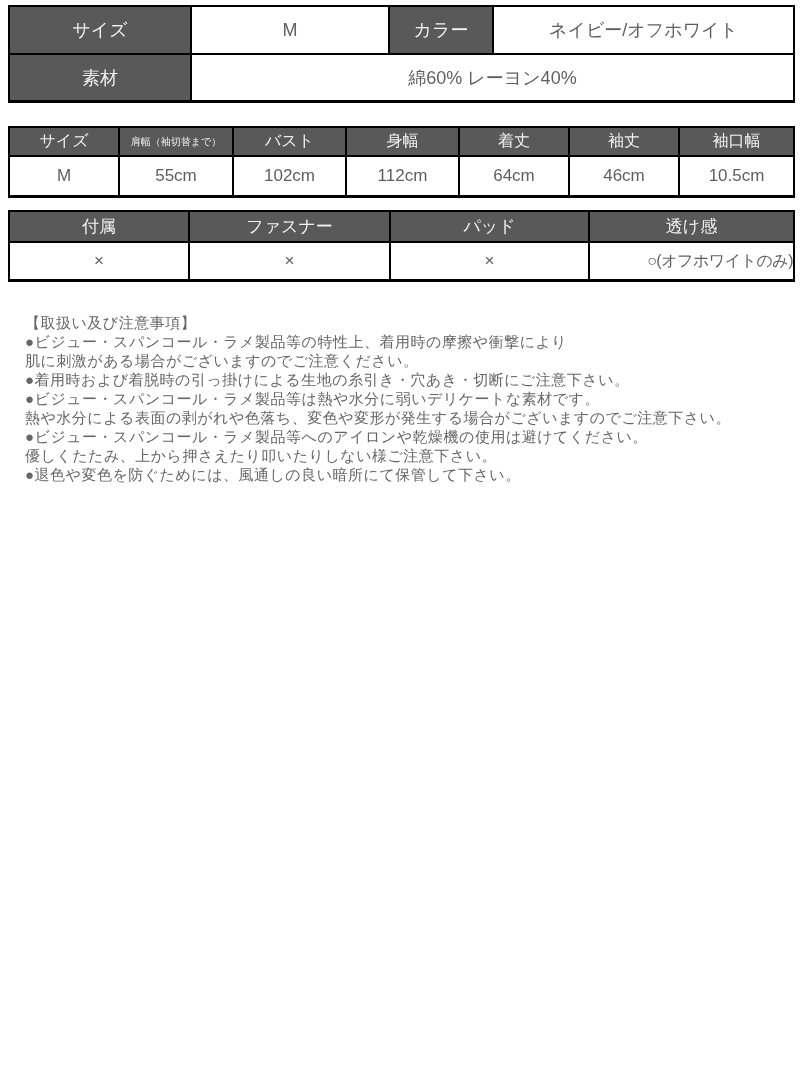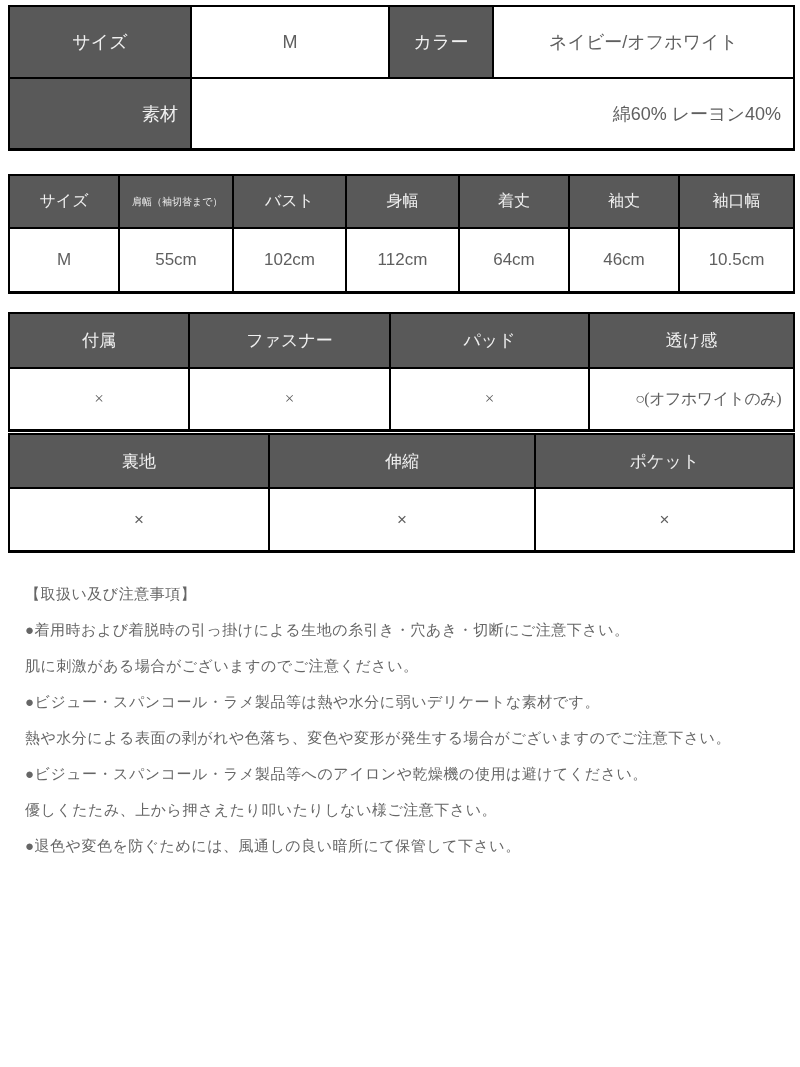--- a/index.html
+++ b/index.html
@@ -24,66 +24,66 @@
     table-layout: fixed;
     margin-left: 8px;
     width: 785px;
     border: 2px solid #000;
     border-bottom: 3px solid #000;
   }
   table.spec th, table.spec td {
     border: 2px solid #000;
     text-align: center;
     vertical-align: middle;
-    padding: 12px;
+    padding: 0;
     overflow: hidden;
     white-space: nowrap;
   }
   table.spec th {
     background: #595959;
     color: #f0f0f0;
     font-weight: normal;
   }
   table.spec td {
     background: #ffffff;
     color: #5f5f5f;
   }
 
   
   .t1 { margin-top: 5px; }
   .t1 th, .t1 td { font-size: 18px; }
   .t1 tr.r1 th, .t1 tr.r1 td { height: 46px; }
-  .t1 tr.r2 th, .t1 tr.r2 td { height: 45px; text-align: right; }
+  .t1 tr.r2 th, .t1 tr.r2 td { height: 45px; }
 
   
   .t2 { margin-top: 23px; }
   .t2 th { height: 27px; font-size: 16px; }
   .t2 th.small { font-size: 10px; }
   .t2 td { height: 38px; font-size: 17px; }
 
   
-  .t3 { margin-top: 18px; font-family: Liberation Serif, serif; }
+  .t3 { margin-top: 12px; }
   .t3 th { height: 29px; font-size: 17px; }
   .t3 td { height: 36px; font-size: 17px; }
   .t3 td.sheer { font-size: 16px; letter-spacing: -0.5px; text-align: right; }
 
   
   .t4 { margin-top: 1px; }
   .t4 th { height: 28px; font-size: 17px; }
   .t4 td { height: 37px; font-size: 17px; }
 
   
   .notes {
     margin: 31px 20px 0 25px;
     color: #666666;
     font-size: 15px;
     line-height: 19px;
     letter-spacing: 0.5px;
   }
-  .notes .line { white-space: nowrap; margin-top: 17px; }
+  .notes .line { white-space: nowrap; }
 </style>
 </head>
 <body>
 
 <div class="page">
 
   <table class="spec t1">
     <colgroup>
       <col style="width:182px">
         <col style="width:198px">
@@ -152,44 +152,26 @@
       </tr>
       <tr>
         <td>×</td>
         <td>×</td>
         <td>×</td>
         <td class="sheer">○(オフホワイトのみ)</td>
       </tr>
     </tbody>
   </table>
 
-  <table class="spec t4">
-    <colgroup>
-      <col style="width:260px">
-        <col style="width:266px">
-        <col style="width:259px">
-    </colgroup>
-    <tbody>
-      <tr>
-        <th>裏地</th>
-        <th>伸縮</th>
-        <th>ポケット</th>
-      </tr>
-      <tr>
-        <td>×</td>
-        <td>×</td>
-        <td>×</td>
-      </tr>
-    </tbody>
-  </table>
 
   <div class="notes">
     <div class="line">【取扱い及び注意事項】</div>
+    <div class="line">●ビジュー・スパンコール・ラメ製品等の特性上、着用時の摩擦や衝撃により</div>
+    <div class="line">肌に刺激がある場合がございますのでご注意ください。</div>
     <div class="line">●着用時および着脱時の引っ掛けによる生地の糸引き・穴あき・切断にご注意下さい。</div>
-    <div class="line">肌に刺激がある場合がございますのでご注意ください。</div>
     <div class="line">●ビジュー・スパンコール・ラメ製品等は熱や水分に弱いデリケートな素材です。</div>
     <div class="line">熱や水分による表面の剥がれや色落ち、変色や変形が発生する場合がございますのでご注意下さい。</div>
     <div class="line">●ビジュー・スパンコール・ラメ製品等へのアイロンや乾燥機の使用は避けてください。</div>
     <div class="line">優しくたたみ、上から押さえたり叩いたりしない様ご注意下さい。</div>
     <div class="line">●退色や変色を防ぐためには、風通しの良い暗所にて保管して下さい。</div>
   </div>
 
 </div>
 
 </body></html>

